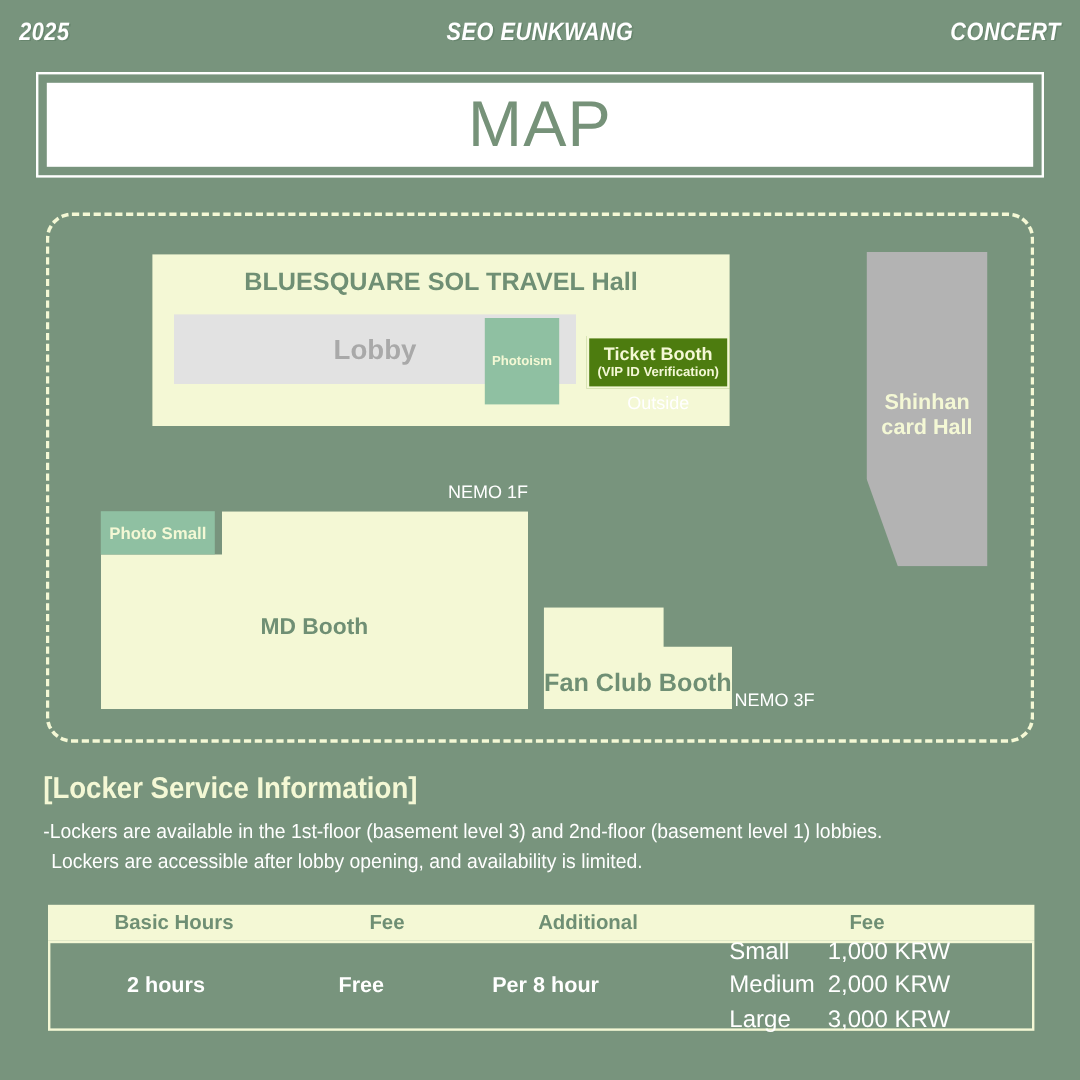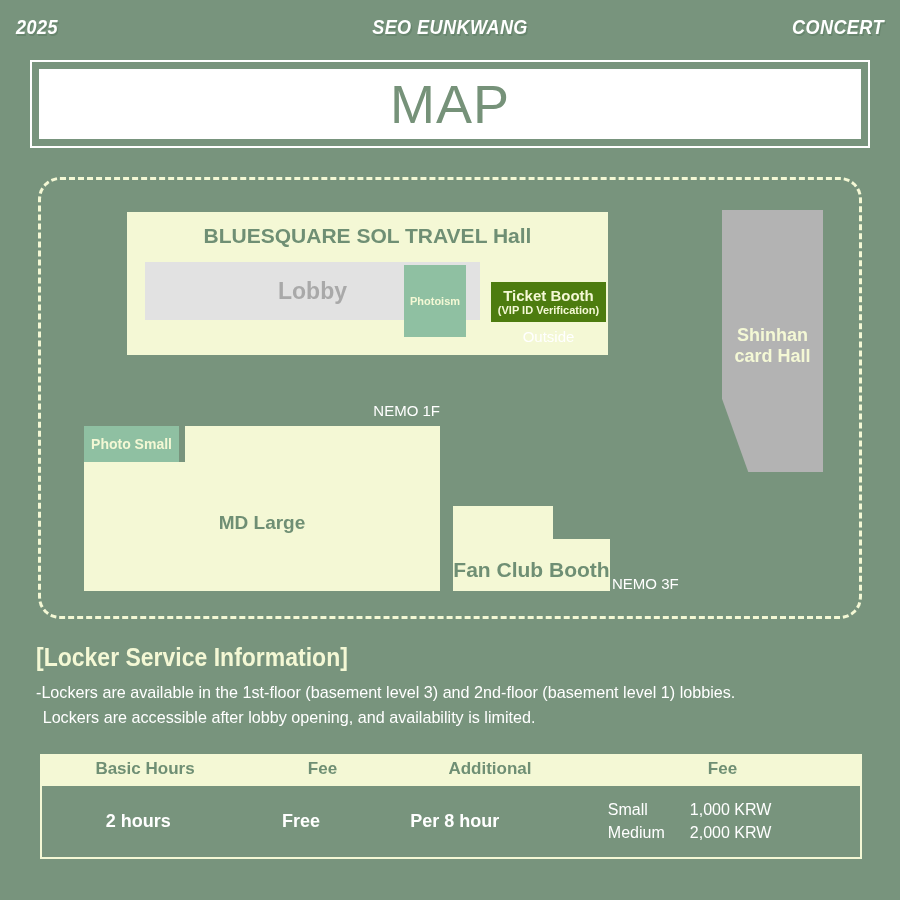--- a/index.html
+++ b/index.html
@@ -299,21 +299,21 @@
 
   .size-list {
     display: flex;
     flex-direction: column;
     justify-content: center;
     padding-left: 66px;
   }
   .size-row {
     display: flex;
     color: #ffffff;
-    font-size: 16px;
+    font-size: 20px;
     font-weight: normal;
     line-height: 1.42;
   }
   .size-name  { width: 82px; text-align: left; }
   .size-price { width: 110px; text-align: left; }
 
   .fee-note {
     position: absolute;
     left: 40px; top: 875px;
     color: #ffffff;
@@ -362,21 +362,21 @@
 </div>
 <div class="shinhan-label">
   <div>Shinhan</div>
   <div>card Hall</div>
 </div>
 
 <div class="nemo1f-label">NEMO 1F</div>
 <div class="nemo3f-label">NEMO 3F</div>
 
 <div class="shape md-booth"></div>
-<div class="md-label">MD Large</div>
+<div class="md-label">MD Booth</div>
 
 <div class="shape photozone-block">
   <span class="photozone-label">Photo Small</span>
 </div>
 
 <div class="shape fanclub-block"></div>
 <div class="fanclub-label">Fan Club Booth</div>
 
 <div class="locker-heading">[Locker Service Information]</div>
 <div class="locker-body">
@@ -397,17 +397,21 @@
     <div class="cell col3">Per 8 hour</div>
     <div class="col4 size-list">
       <div class="size-row">
         <span class="size-name">Small</span>
         <span class="size-price">1,000 KRW</span>
       </div>
       <div class="size-row">
         <span class="size-name">Medium</span>
         <span class="size-price">2,000 KRW</span>
       </div>
+      <div class="size-row">
+        <span class="size-name">Large</span>
+        <span class="size-price">3,000 KRW</span>
+      </div>
     </div>
   </div>
 </div>
 
 <div class="fee-note"></div>
 
 </body></html>

